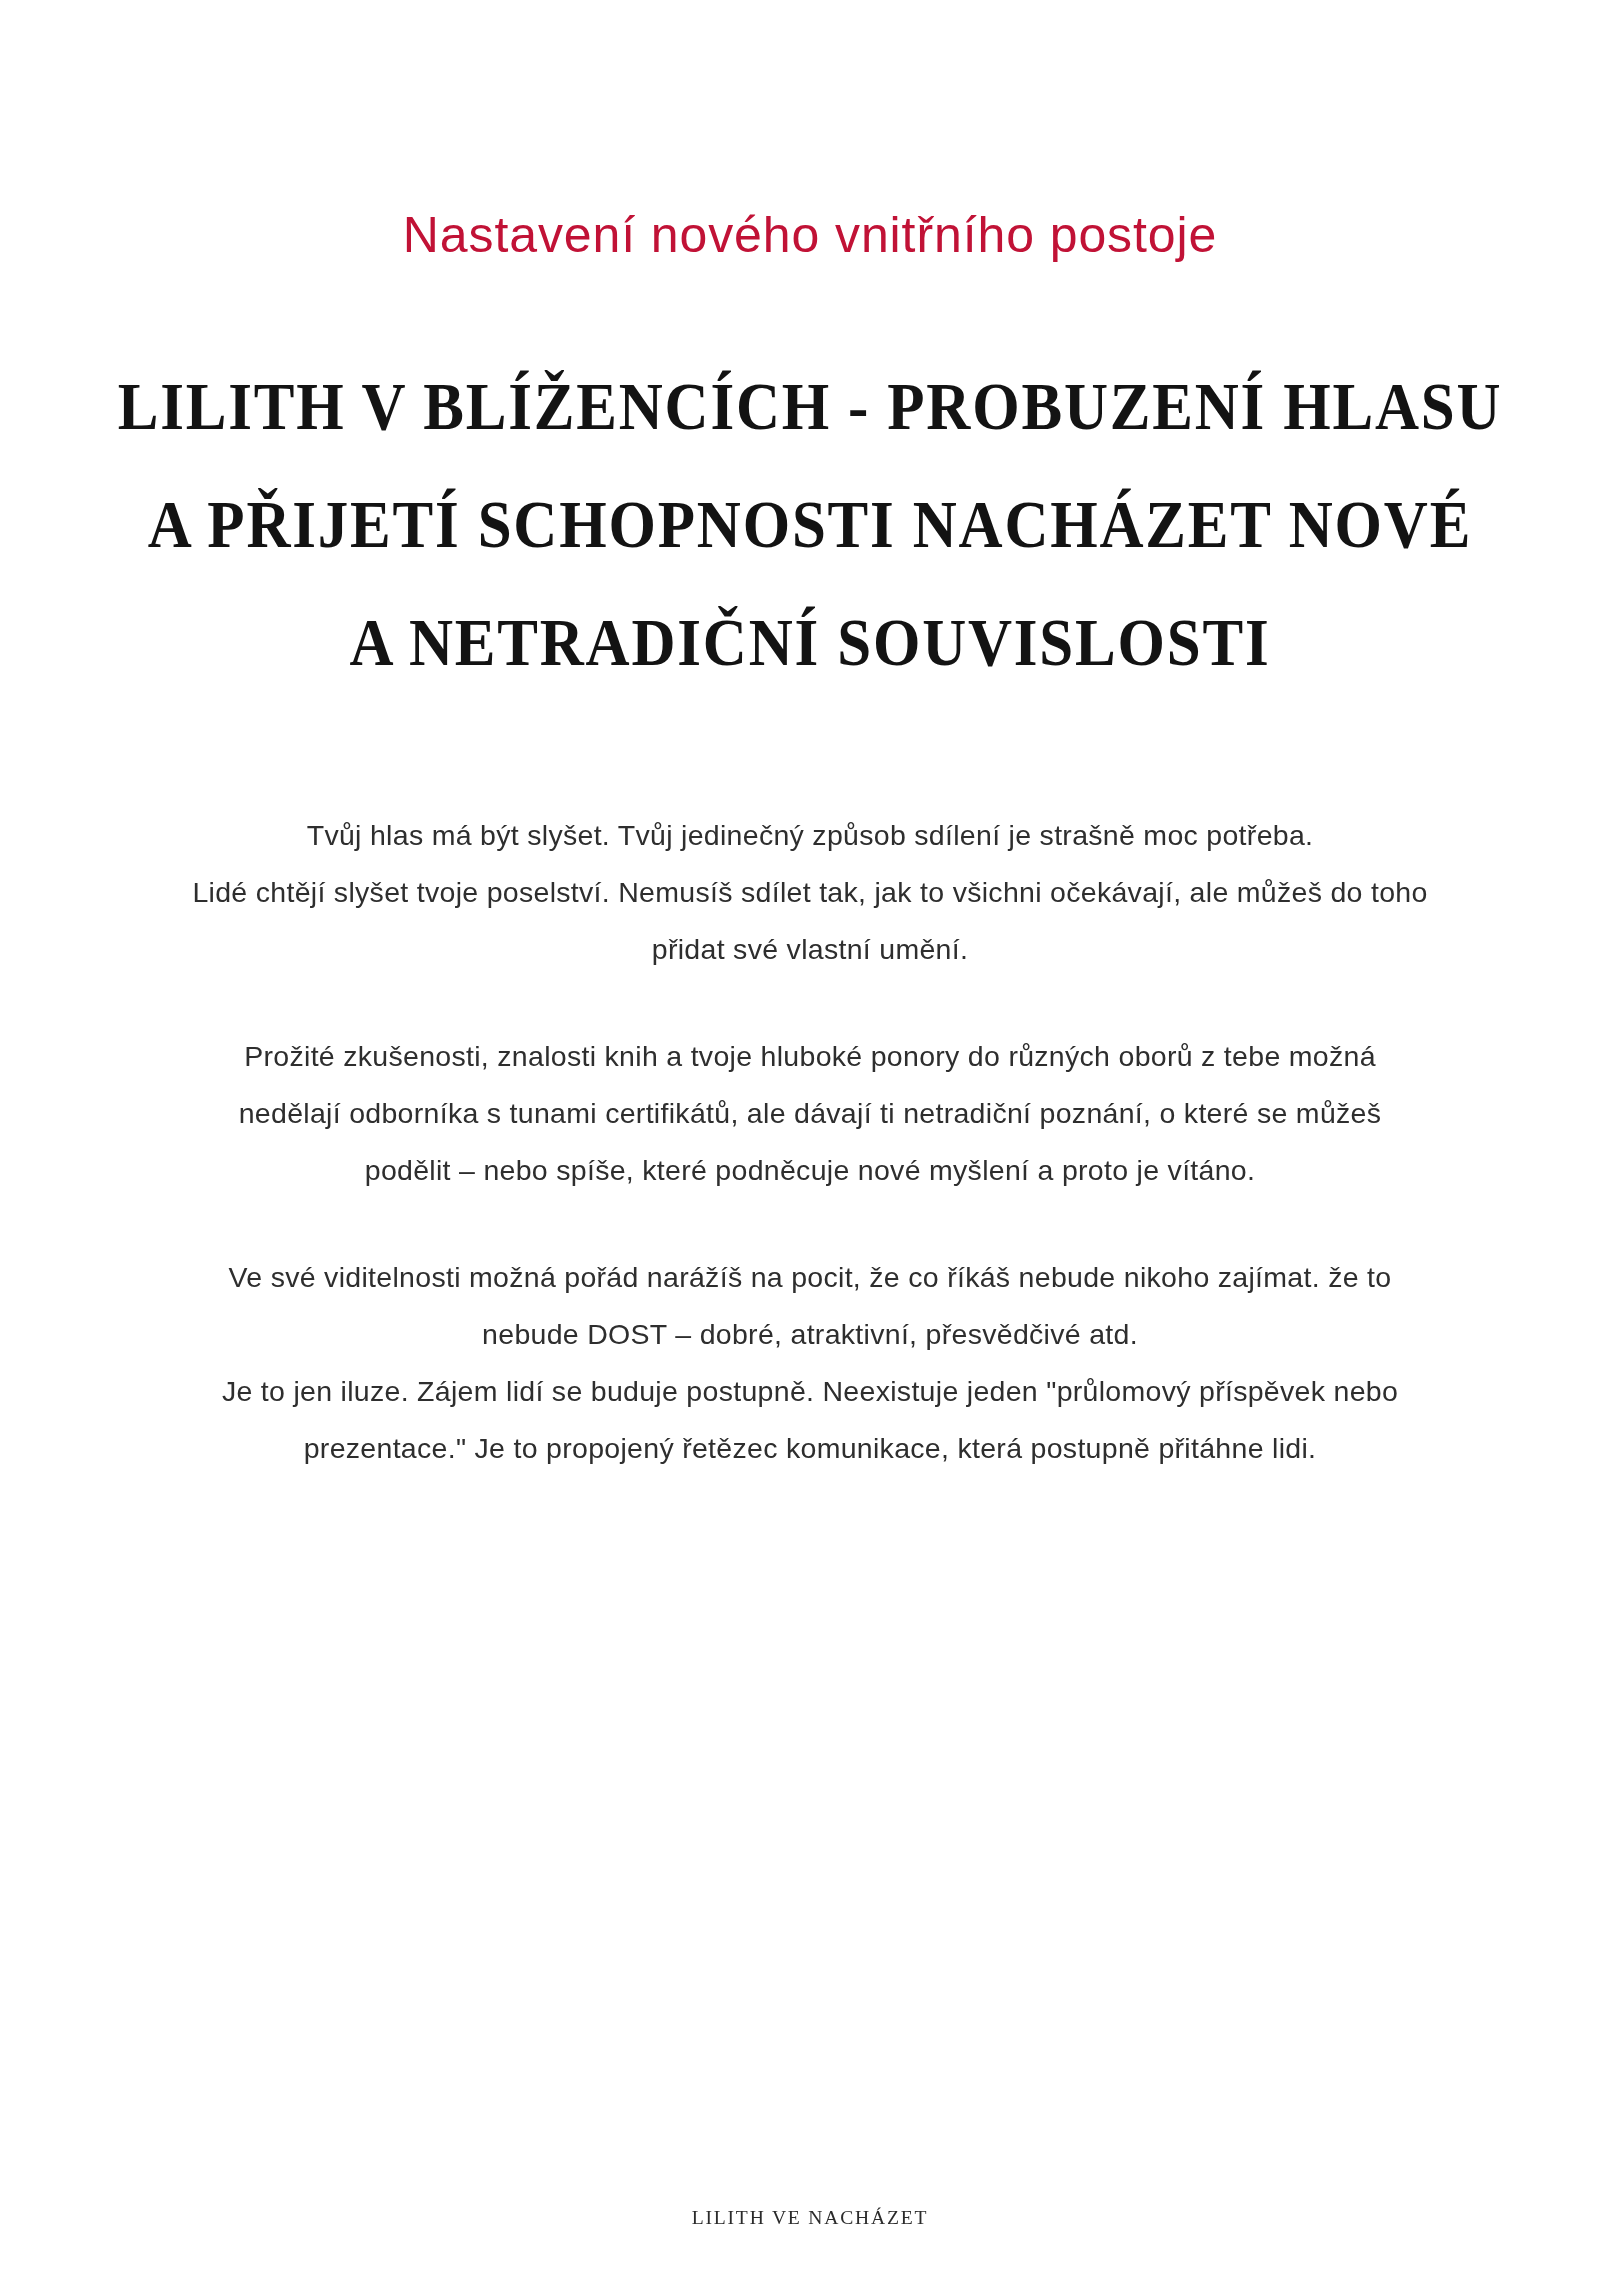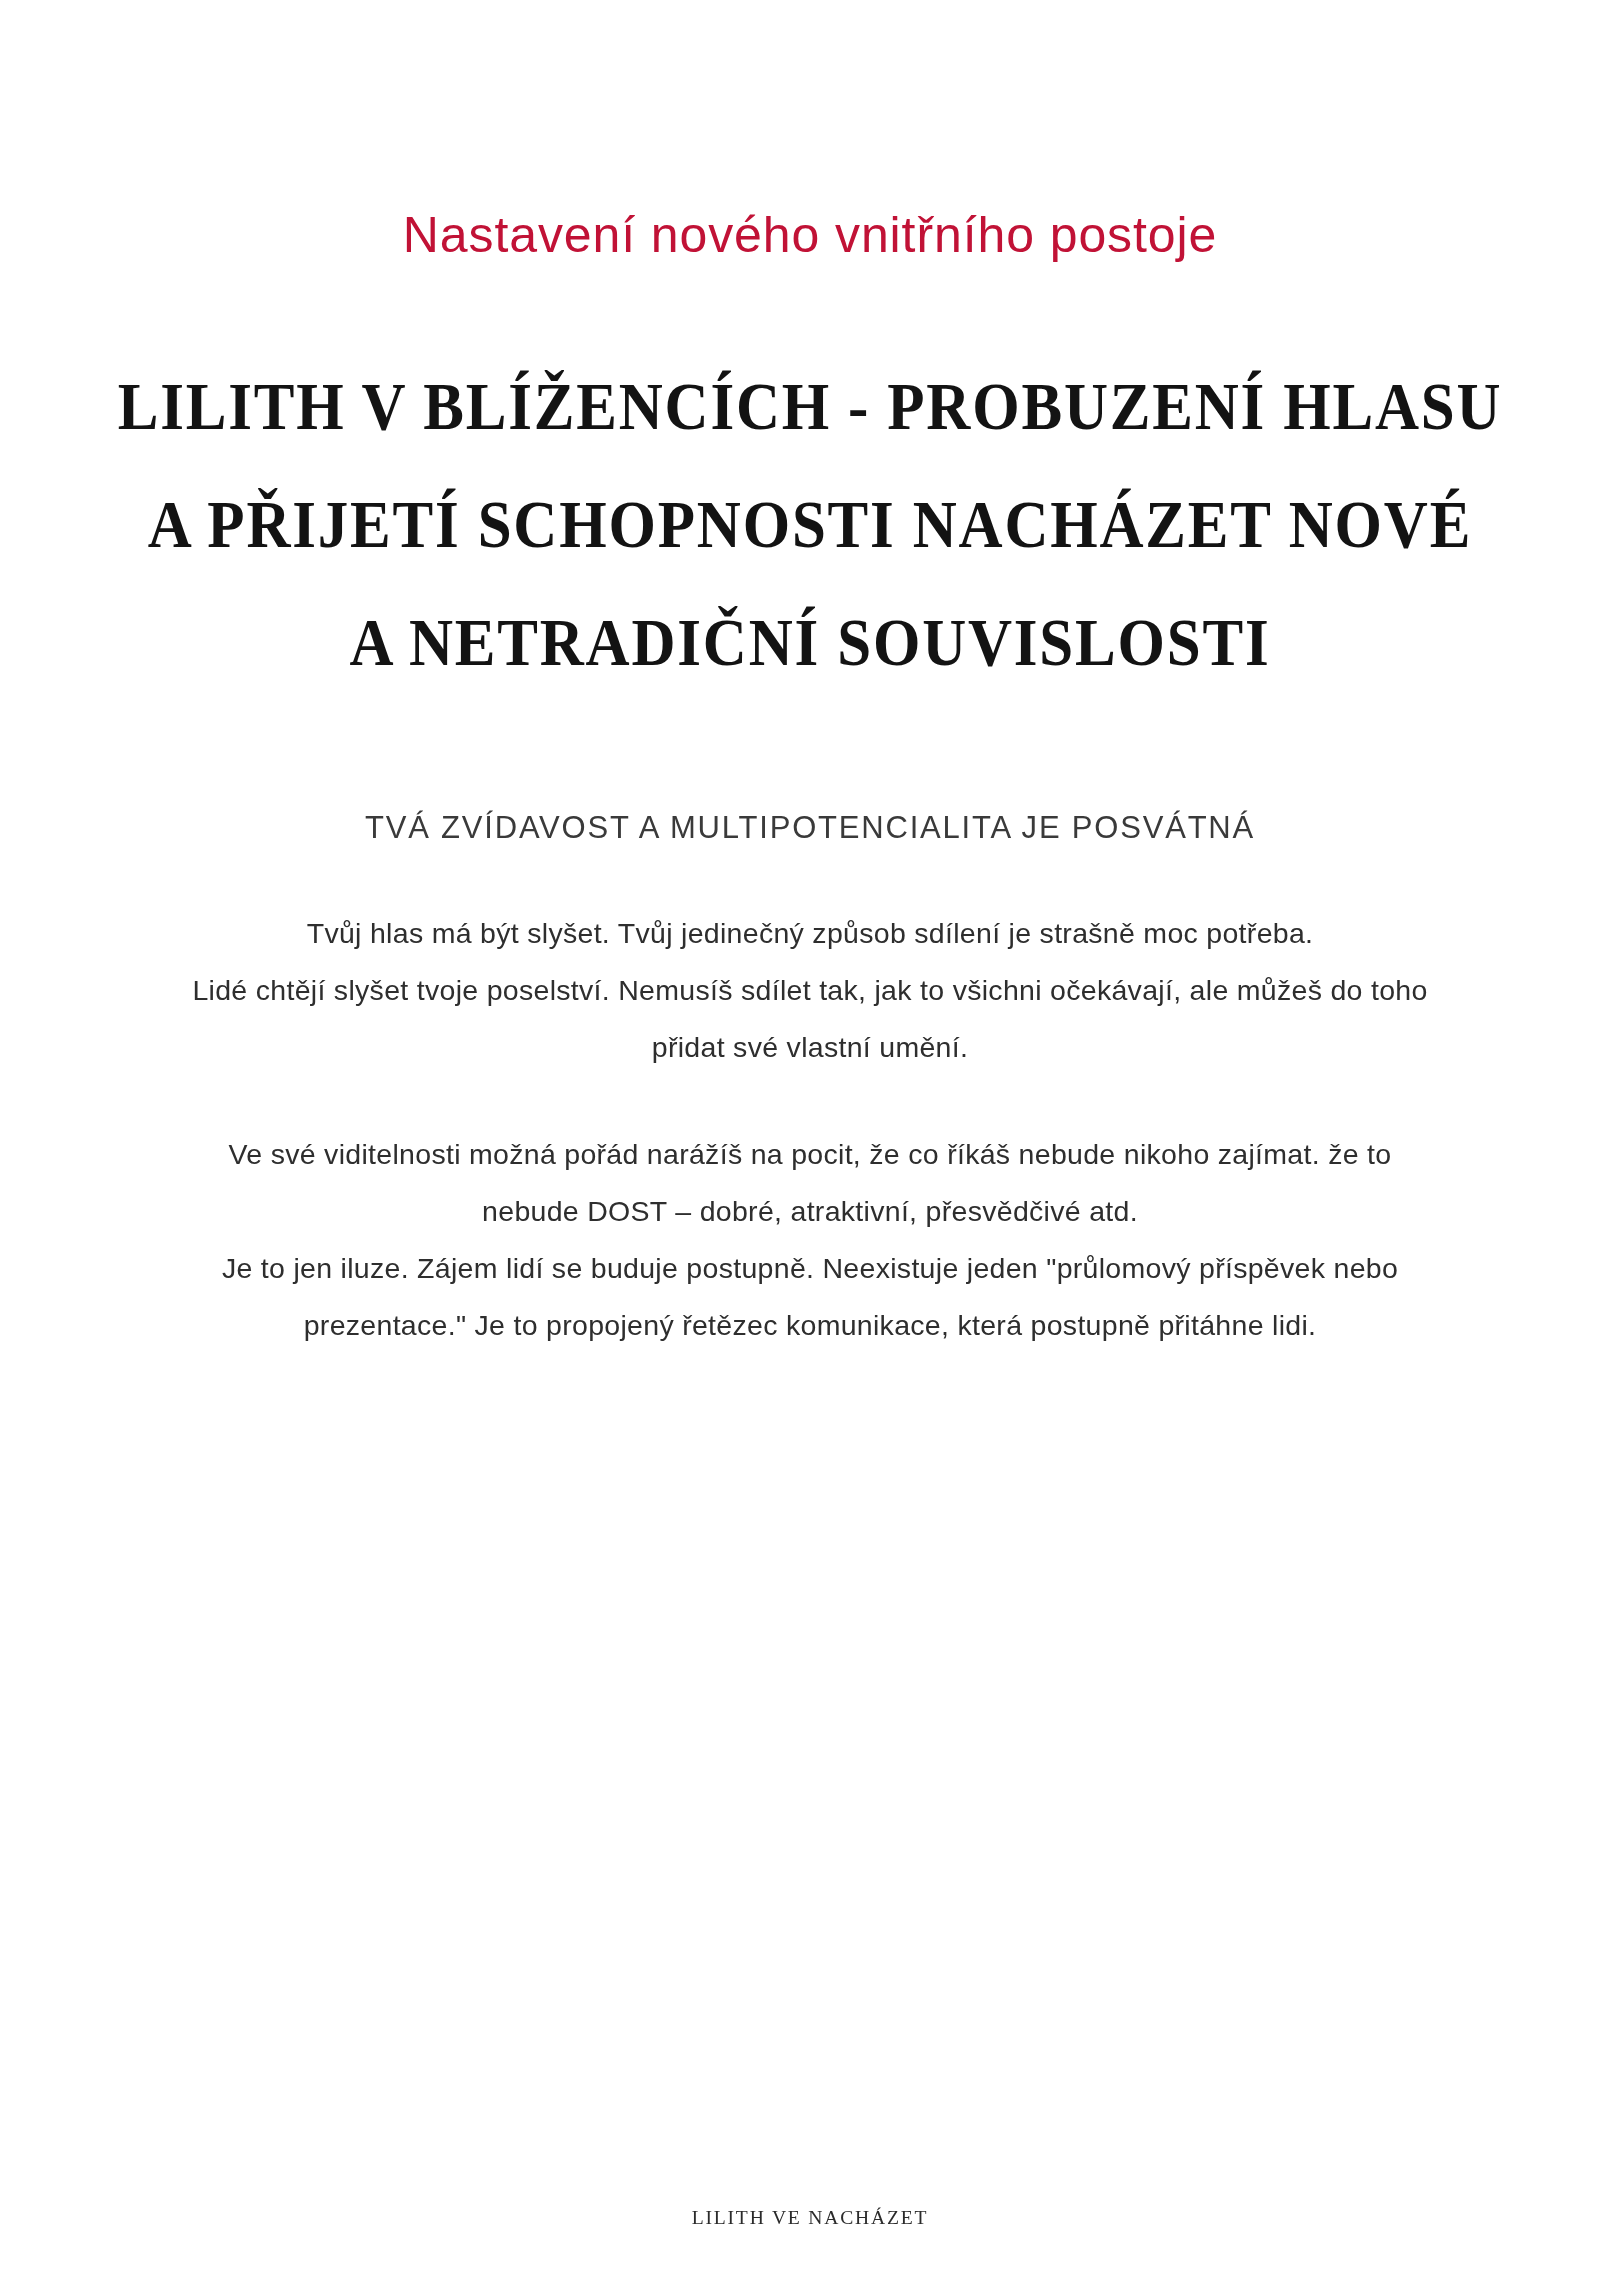--- a/index.html
+++ b/index.html
@@ -90,26 +90,28 @@
 <div class="page">
 
   <div class="kicker">Nastavení nového vnitřního postoje</div>
 
   <div class="main-title">
     <div class="title-line">LILITH V BLÍŽENCÍCH - PROBUZENÍ HLASU</div>
     <div class="title-line">A PŘIJETÍ SCHOPNOSTI NACHÁZET NOVÉ</div>
     <div class="title-line">A NETRADIČNÍ SOUVISLOSTI</div>
   </div>
 
-  <div class="subtitle">TVÁ ZVÍDAVOST A MULTIPOTENCIALITA JE POSVÁTNÁ</div>
 
   <div class="body-copy">
     <p>Tvůj hlas má být slyšet. Tvůj jedinečný způsob sdílení je strašně moc potřeba.
 Lidé chtějí slyšet tvoje poselství. Nemusíš sdílet tak, jak to všichni očekávají, ale můžeš do toho
 přidat své vlastní umění.</p>
+    <p>Prožité zkušenosti, znalosti knih a tvoje hluboké ponory do různých oborů z tebe možná
+nedělají odborníka s tunami certifikátů, ale dávají ti netradiční poznání, o které se můžeš
+podělit – nebo spíše, které podněcuje nové myšlení a proto je vítáno.</p>
     <p>Ve své viditelnosti možná pořád narážíš na pocit, že co říkáš nebude nikoho zajímat. že to
 nebude DOST – dobré, atraktivní, přesvědčivé atd.
 Je to jen iluze. Zájem lidí se buduje postupně. Neexistuje jeden "průlomový příspěvek nebo
 prezentace." Je to propojený řetězec komunikace, která postupně přitáhne lidi.</p>
   </div>
 
   <div class="footer">LILITH VE NACHÁZET</div>
 
 </div>
 

